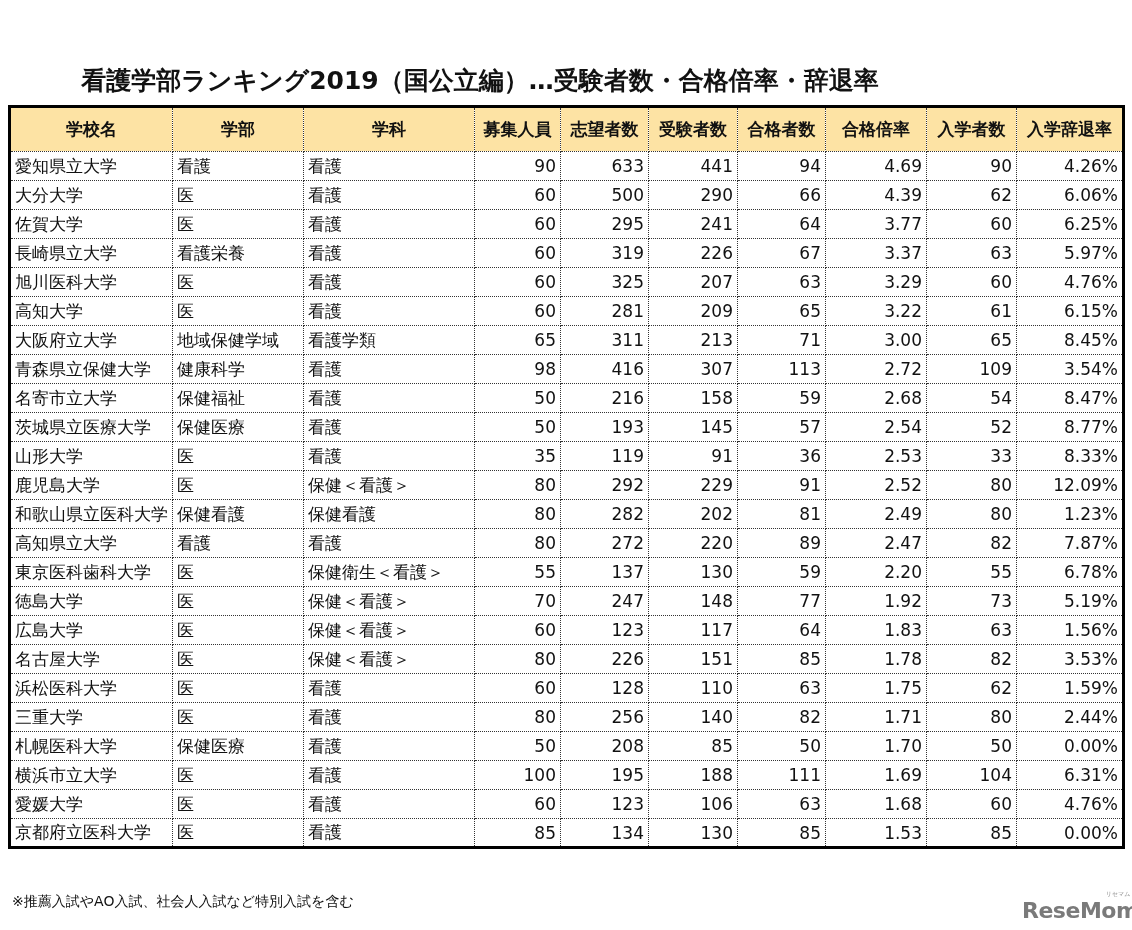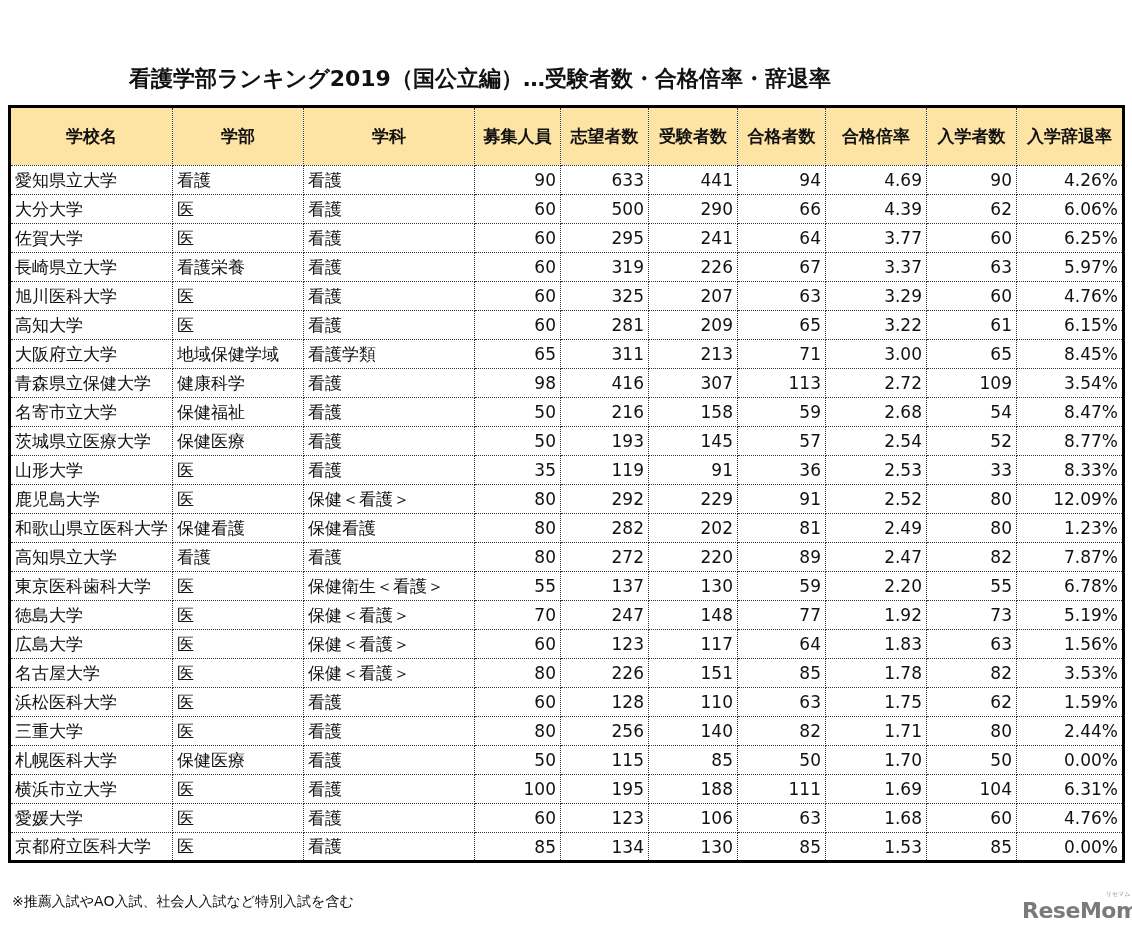--- a/index.html
+++ b/index.html
@@ -3,40 +3,40 @@
   <meta charset="utf-8">
   <style>
     html, body { margin: 0; padding: 0; background: #ffffff; }
     body {
       width: 1132px; height: 930px; position: relative; overflow: hidden;
       font-family: "DejaVu Sans", "Liberation Sans", sans-serif;
       color: #111111;
     }
     .title {
       position: absolute; left: 0; top: 64px; width: 960px;
-      text-align: center; font-size: 22px; font-weight: bold;
+      text-align: center; font-size: 25px; font-weight: bold;
       letter-spacing: 0px; color: #111;
       font-family: "DejaVu Sans", sans-serif;
     }
     table.rank {
       position: absolute; left: 8px; top: 105px;
       border-collapse: collapse; table-layout: fixed;
       border: 3px solid #000;
       font-size: 17px;
     }
     table.rank th, table.rank td {
       height: 29px; padding: 0 4px; box-sizing: border-box;
       border-right: 1px dotted #333; border-bottom: 1px dotted #333;
       white-space: nowrap; overflow: hidden;
     }
     table.rank th:last-child, table.rank td:last-child { border-right: none; }
     table.rank tr:last-child td { border-bottom: none; }
     table.rank th {
       background: #fde3a4; font-weight: bold; text-align: center;
-      font-size: 17px; padding: 17px 2px;
+      font-size: 17px; padding: 10px 2px;
       border-bottom: 1px dotted #333;
     }
     td.txt { text-align: left; padding-left: 4px; }
     td.num { text-align: right; padding-right: 4px; }
     .note {
       position: absolute; left: 12px; top: 893px; font-size: 14px; color: #111;
     }
     .logo {
       position: absolute; left: 1022px; top: 898px; font-size: 22px;
       font-weight: bold; color: #7a7a7a; letter-spacing: -0.5px;
@@ -318,21 +318,21 @@
         <td class="num">82</td>
         <td class="num">1.71</td>
         <td class="num">80</td>
         <td class="num">2.44%</td>
       </tr>
       <tr>
         <td class="txt">札幌医科大学</td>
         <td class="txt">保健医療</td>
         <td class="txt">看護</td>
         <td class="num">50</td>
-        <td class="num">115</td>
+        <td class="num">208</td>
         <td class="num">85</td>
         <td class="num">50</td>
         <td class="num">1.70</td>
         <td class="num">50</td>
         <td class="num">0.00%</td>
       </tr>
       <tr>
         <td class="txt">横浜市立大学</td>
         <td class="txt">医</td>
         <td class="txt">看護</td>

